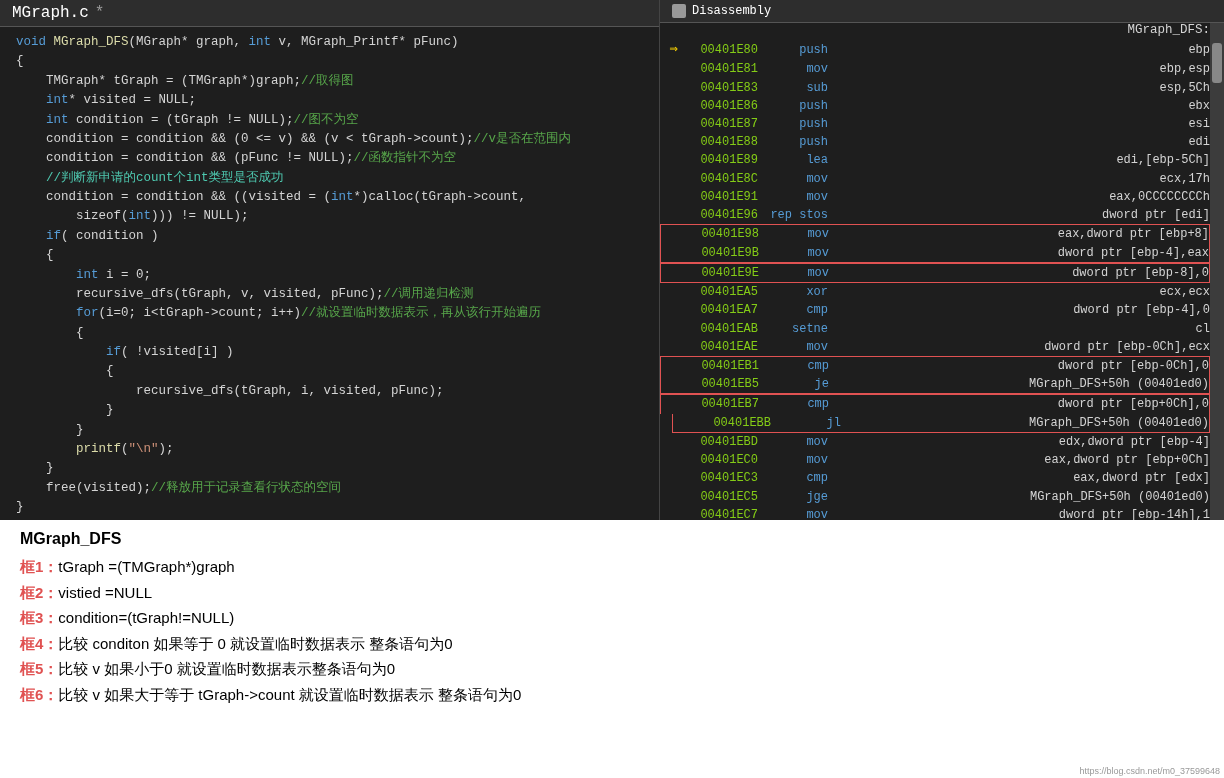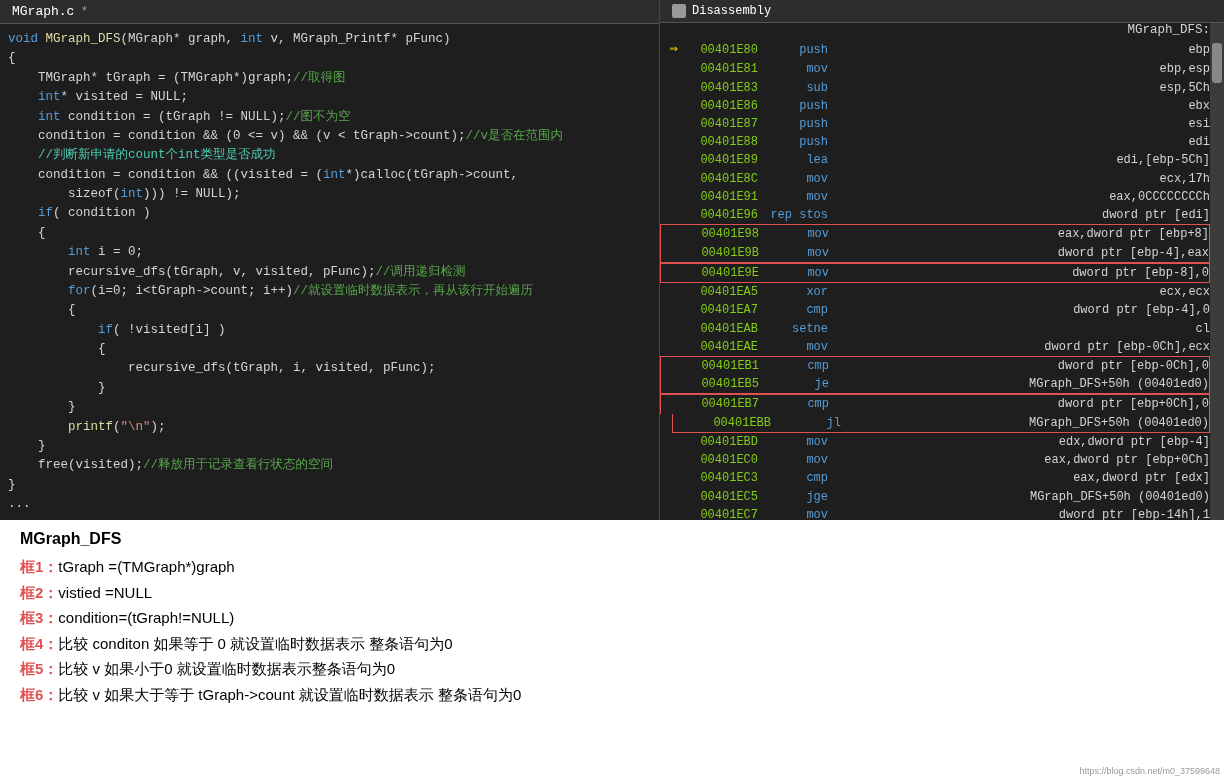--- a/index.html
+++ b/index.html
@@ -23,35 +23,35 @@
       width: 660px;
       background: #1e1e1e;
       border-right: 1px solid #444;
       overflow: hidden;
       display: flex;
       flex-direction: column;
     }
     .editor-tab {
       background: #2d2d2d;
       padding: 4px 12px;
-      font-size: 13px;
+      font-size: 16px;
       color: #ccc;
       border-bottom: 1px solid #555;
       display: flex;
       align-items: center;
       gap: 6px;
     }
     .editor-tab .tab-name {
       color: #fff;
     }
     .editor-tab .tab-dot {
       color: #999;
     }
     .code-content {
-      padding: 6px 8px;
+      padding: 6px 16px;
       overflow: hidden;
       flex: 1;
       line-height: 1.55;
     }
     .code-line {
       white-space: pre;
       font-size: 12.5px;
       line-height: 1.55;
     }
     .kw { color: #569cd6; }
@@ -183,20 +183,21 @@
     </div>
     <div class="code-content" id="code-content">
 
     <div class="code-line"><span></span><span class="kw">void </span><span class="fn">MGraph_DFS</span><span class="normal">(MGraph* graph, </span><span class="kw">int</span><span class="normal"> v, MGraph_Printf* pFunc)</span></div>
         <div class="code-line"><span></span><span class="normal">{</span></div>
         <div class="code-line"><span>    </span><span class="normal">TMGraph* tGraph = (TMGraph*)graph;</span><span class="cm">//取得图</span></div>
         <div class="code-line"><span>    </span><span class="kw">int</span><span class="normal">* visited = NULL;</span></div>
         <div class="code-line"><span>    </span><span class="kw">int</span><span class="normal"> condition = (tGraph != NULL);</span><span class="cm">//图不为空</span></div>
         <div class="code-line"><span></span></div>
         <div class="code-line"><span>    </span><span class="normal">condition = condition &amp;&amp; (0 &lt;= v) &amp;&amp; (v &lt; tGraph-&gt;count);</span><span class="cm">//v是否在范围内</span></div>
+        <div class="code-line"><span>    </span><span class="normal">condition = condition &amp;&amp; (pFunc != NULL);</span><span class="cm">//函数指针不为空</span></div>
         <div class="code-line"><span>    </span><span class="cm-blue">//判断新申请的count个int类型是否成功</span></div>
         <div class="code-line"><span>    </span><span class="normal">condition = condition &amp;&amp; ((visited = (</span><span class="kw">int</span><span class="normal">*)calloc(tGraph-&gt;count,</span></div>
         <div class="code-line"><span>        </span><span class="normal">sizeof(</span><span class="kw">int</span><span class="normal">))) != NULL);</span></div>
         <div class="code-line"><span>    </span><span class="kw">if</span><span class="normal">( condition )</span></div>
         <div class="code-line"><span>    </span><span class="normal">{</span></div>
         <div class="code-line"><span>        </span><span class="kw">int</span><span class="normal"> i = 0;</span></div>
         <div class="code-line"><span>        </span><span class="normal">recursive_dfs(tGraph, v, visited, pFunc);</span><span class="cm">//调用递归检测</span></div>
         <div class="code-line"><span></span></div>
         <div class="code-line"><span>        </span><span class="kw">for</span><span class="normal">(i=0; i&lt;tGraph-&gt;count; i++)</span><span class="cm">//就设置临时数据表示，再从该行开始遍历</span></div>
         <div class="code-line"><span>        </span><span class="normal">{</span></div>

